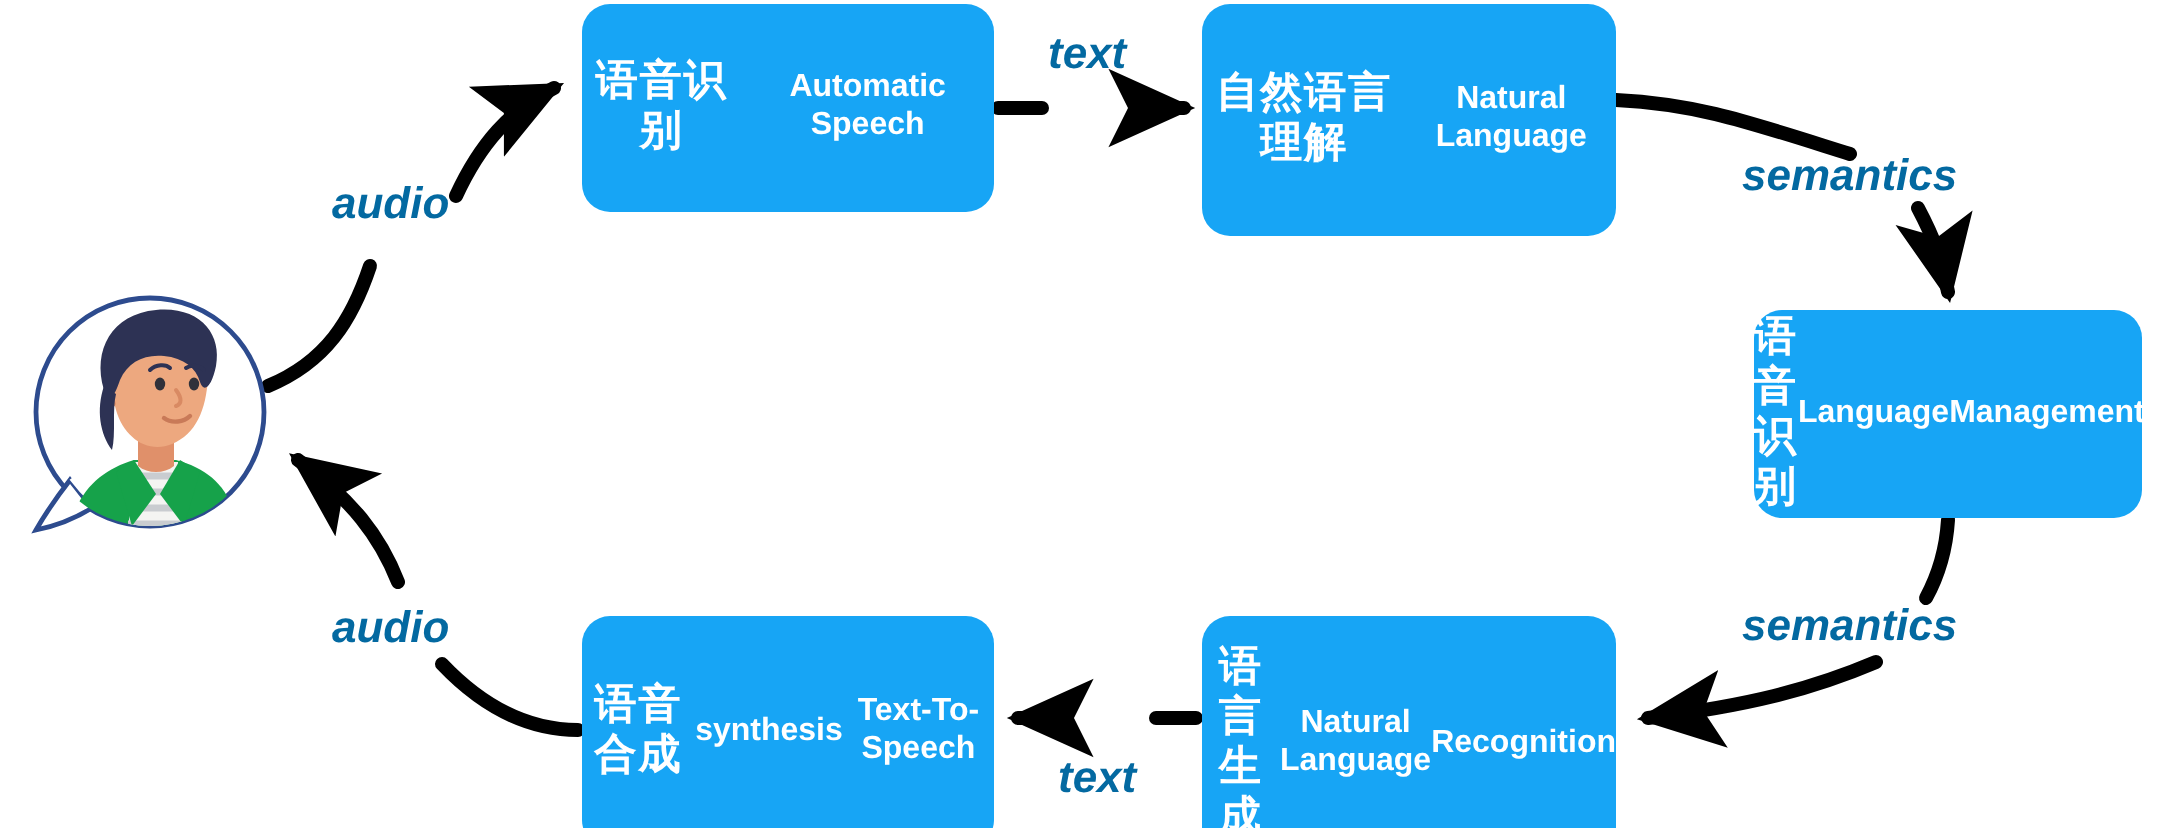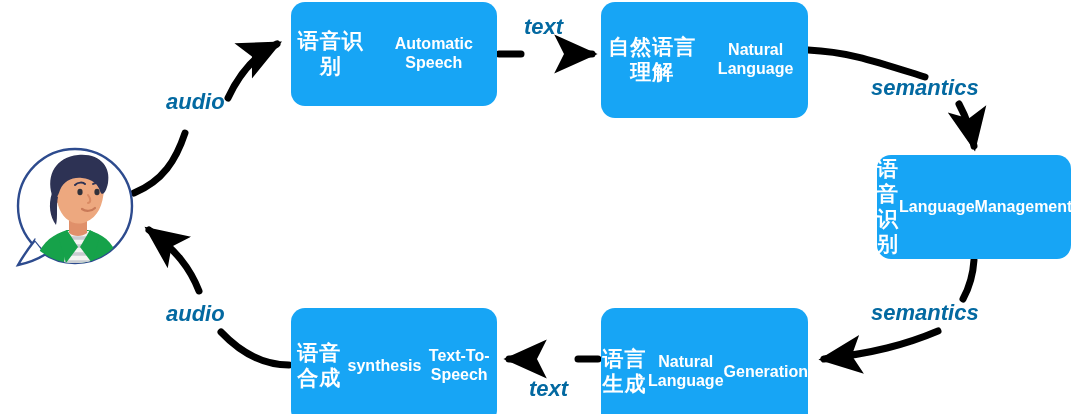--- a/index.html
+++ b/index.html
@@ -128,21 +128,21 @@
 
   <div class="nodebox" style="left:877px;top:155px;width:194px;height:104px;">
     <div class="zh">语音识别</div>
     <div class="en">Language</div>
     <div class="en">Management</div>
   </div>
 
   <div class="nodebox" style="left:601px;top:308px;width:207px;height:128px;">
     <div class="zh">语言生成</div>
     <div class="en">Natural Language</div>
-    <div class="en">Generation</div>
+    <div class="en">Recognition</div>
   </div>
 
   <div class="nodebox" style="left:291px;top:308px;width:206px;height:116px;">
     <div class="zh">语音合成</div>
     <div class="en">synthesis</div>
     <div class="en">Text-To-Speech</div>
   </div>
 
   <div class="edgelabel" style="left:166px;top:89px;">audio</div>
 

